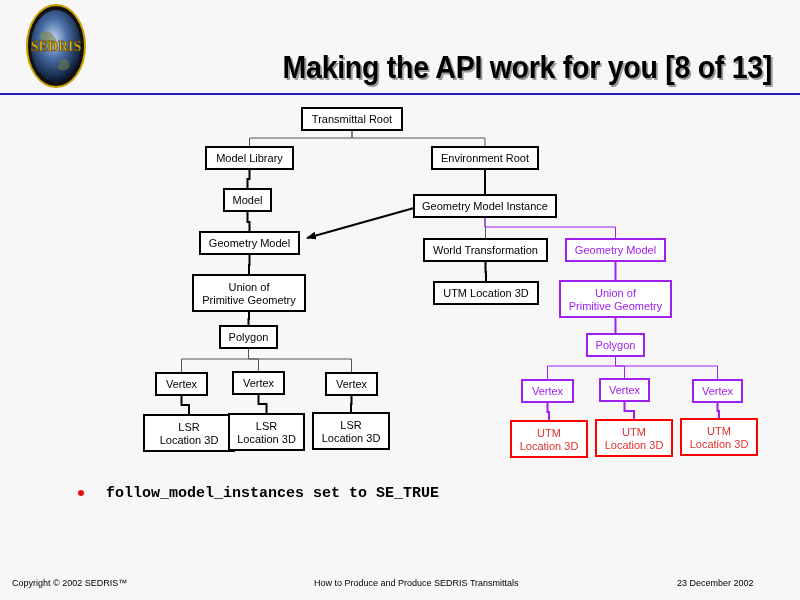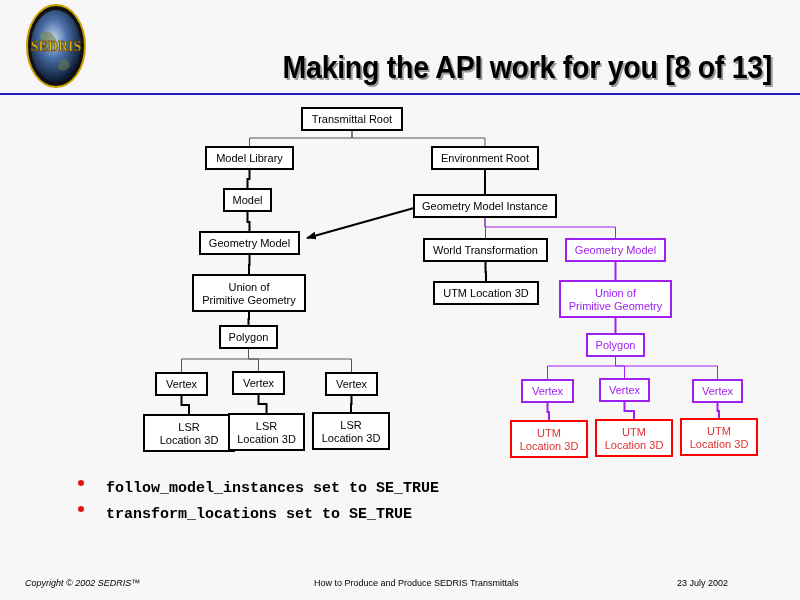--- a/index.html
+++ b/index.html
@@ -3,21 +3,21 @@
 <meta charset="utf-8">
 <style>
   html, body { margin:0; padding:0; }
   body { width:800px; height:600px; background:#f7f7f7; position:relative; overflow:hidden; font-family:"Liberation Sans", sans-serif; }
   .logo { position:absolute; left:26px; top:4px; width:60px; height:84px; }
   .title { position:absolute; right:28px; top:50px; font-size:31px; font-weight:bold; color:#000; letter-spacing:-0.3px; text-shadow:2px 2px 0 #9a9a9a; transform:scaleX(0.92); transform-origin:right center; }
   .title-rule { position:absolute; left:0; top:93px; width:800px; height:2px; background:#2020c0; }
   svg.diagram { position:absolute; left:0; top:0; }
   .node-text { font-family:"Liberation Sans", sans-serif; font-size:11px; }
   .bullets { position:absolute; left:78px; top:480px; }
-  .bullet { display:flex; height:26px; }
+  .bullet { display:flex; align-items:center; height:26px; }
   .dot { width:6px; height:6px; background:#e01010; border-radius:50%; margin-right:22px; }
   .bullet-text { font-family:"Liberation Mono", monospace; font-size:15px; font-weight:bold; color:#000; }
   .footer { position:absolute; top:578px; font-size:9px; color:#000; font-family:"Liberation Sans", sans-serif; }
 </style>
 </head>
 <body>
 
 <div class="logo">
   <svg width="60" height="84" viewBox="0 0 60 84">
     <defs>
@@ -181,22 +181,18 @@
         <text x="719" y="447.5" text-anchor="middle" class="node-text" fill="#e03030">Location 3D</text>
       </g>
     </g>
 </svg>
 
 <div class="bullets">
   <div class="bullet">
     <span class="dot"></span>
     <span class="bullet-text">follow_model_instances set to SE_TRUE</span>
   </div>
-  <div class="bullet">
-    <span class="dot"></span>
-    <span class="bullet-text">transform_locations set to SE_TRUE</span>
-  </div>
 </div>
 
-<div class="footer" style="left:25px;font-style:italic;">Copyright © 2002 SEDRIS™</div>
+<div class="footer" style="left:12px;">Copyright © 2002 SEDRIS™</div>
 <div class="footer" style="left:314px;">How to Produce and Produce SEDRIS Transmittals</div>
-<div class="footer" style="left:677px;">23 July 2002</div>
+<div class="footer" style="left:677px;">23 December 2002</div>
 <div class="footer" style="left:758px;margin-top:20px;">104</div>
 
 </body></html>

